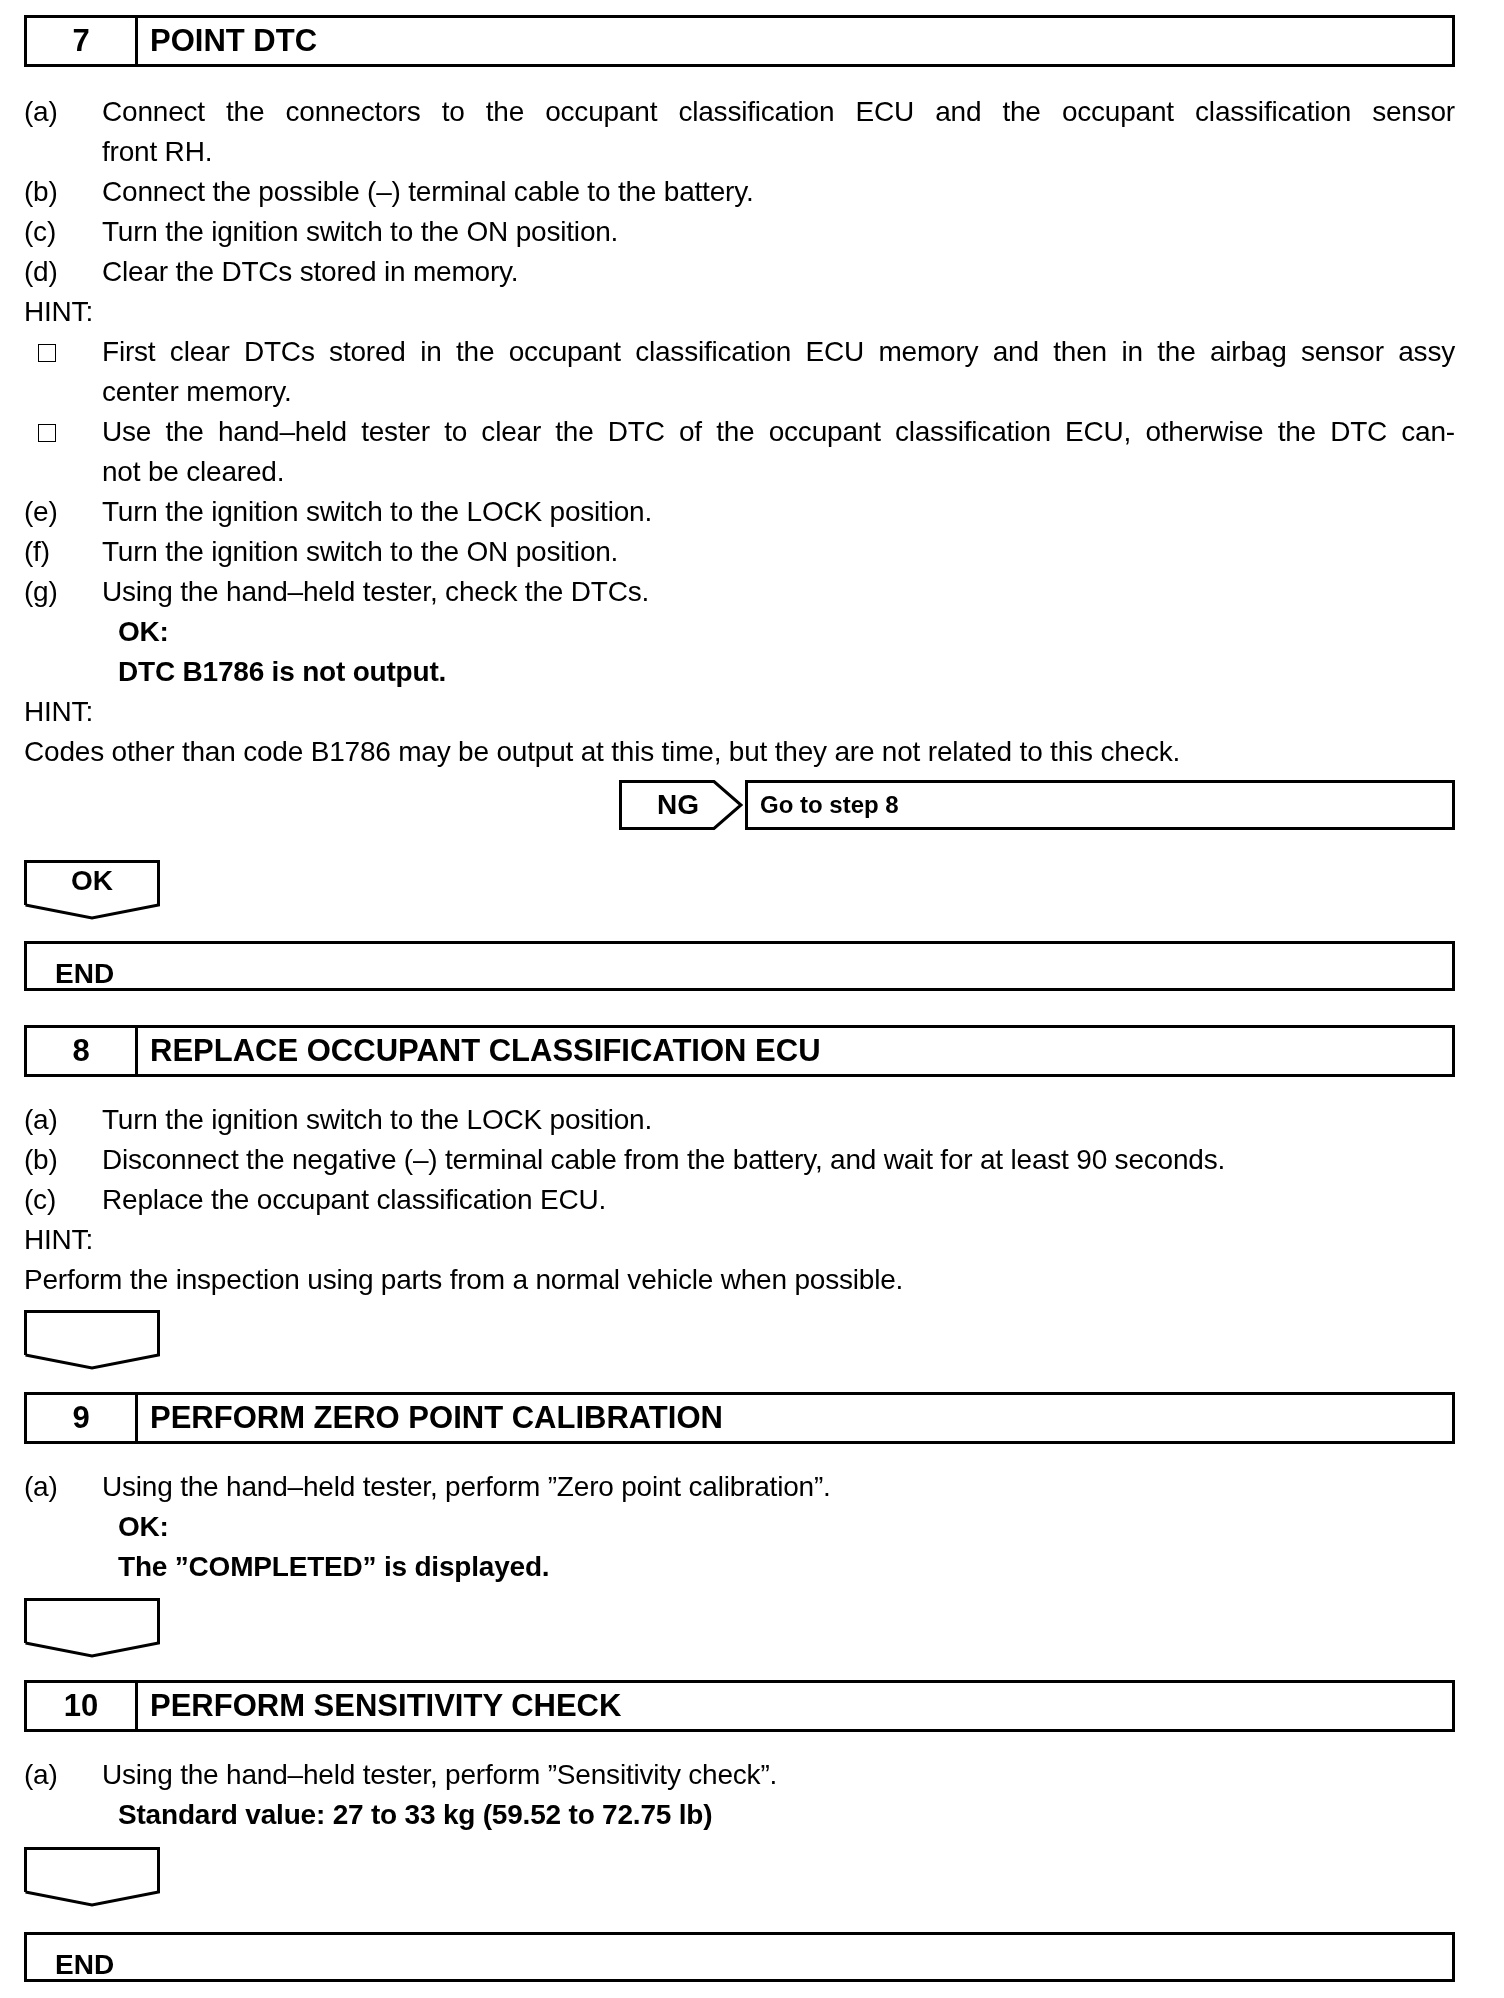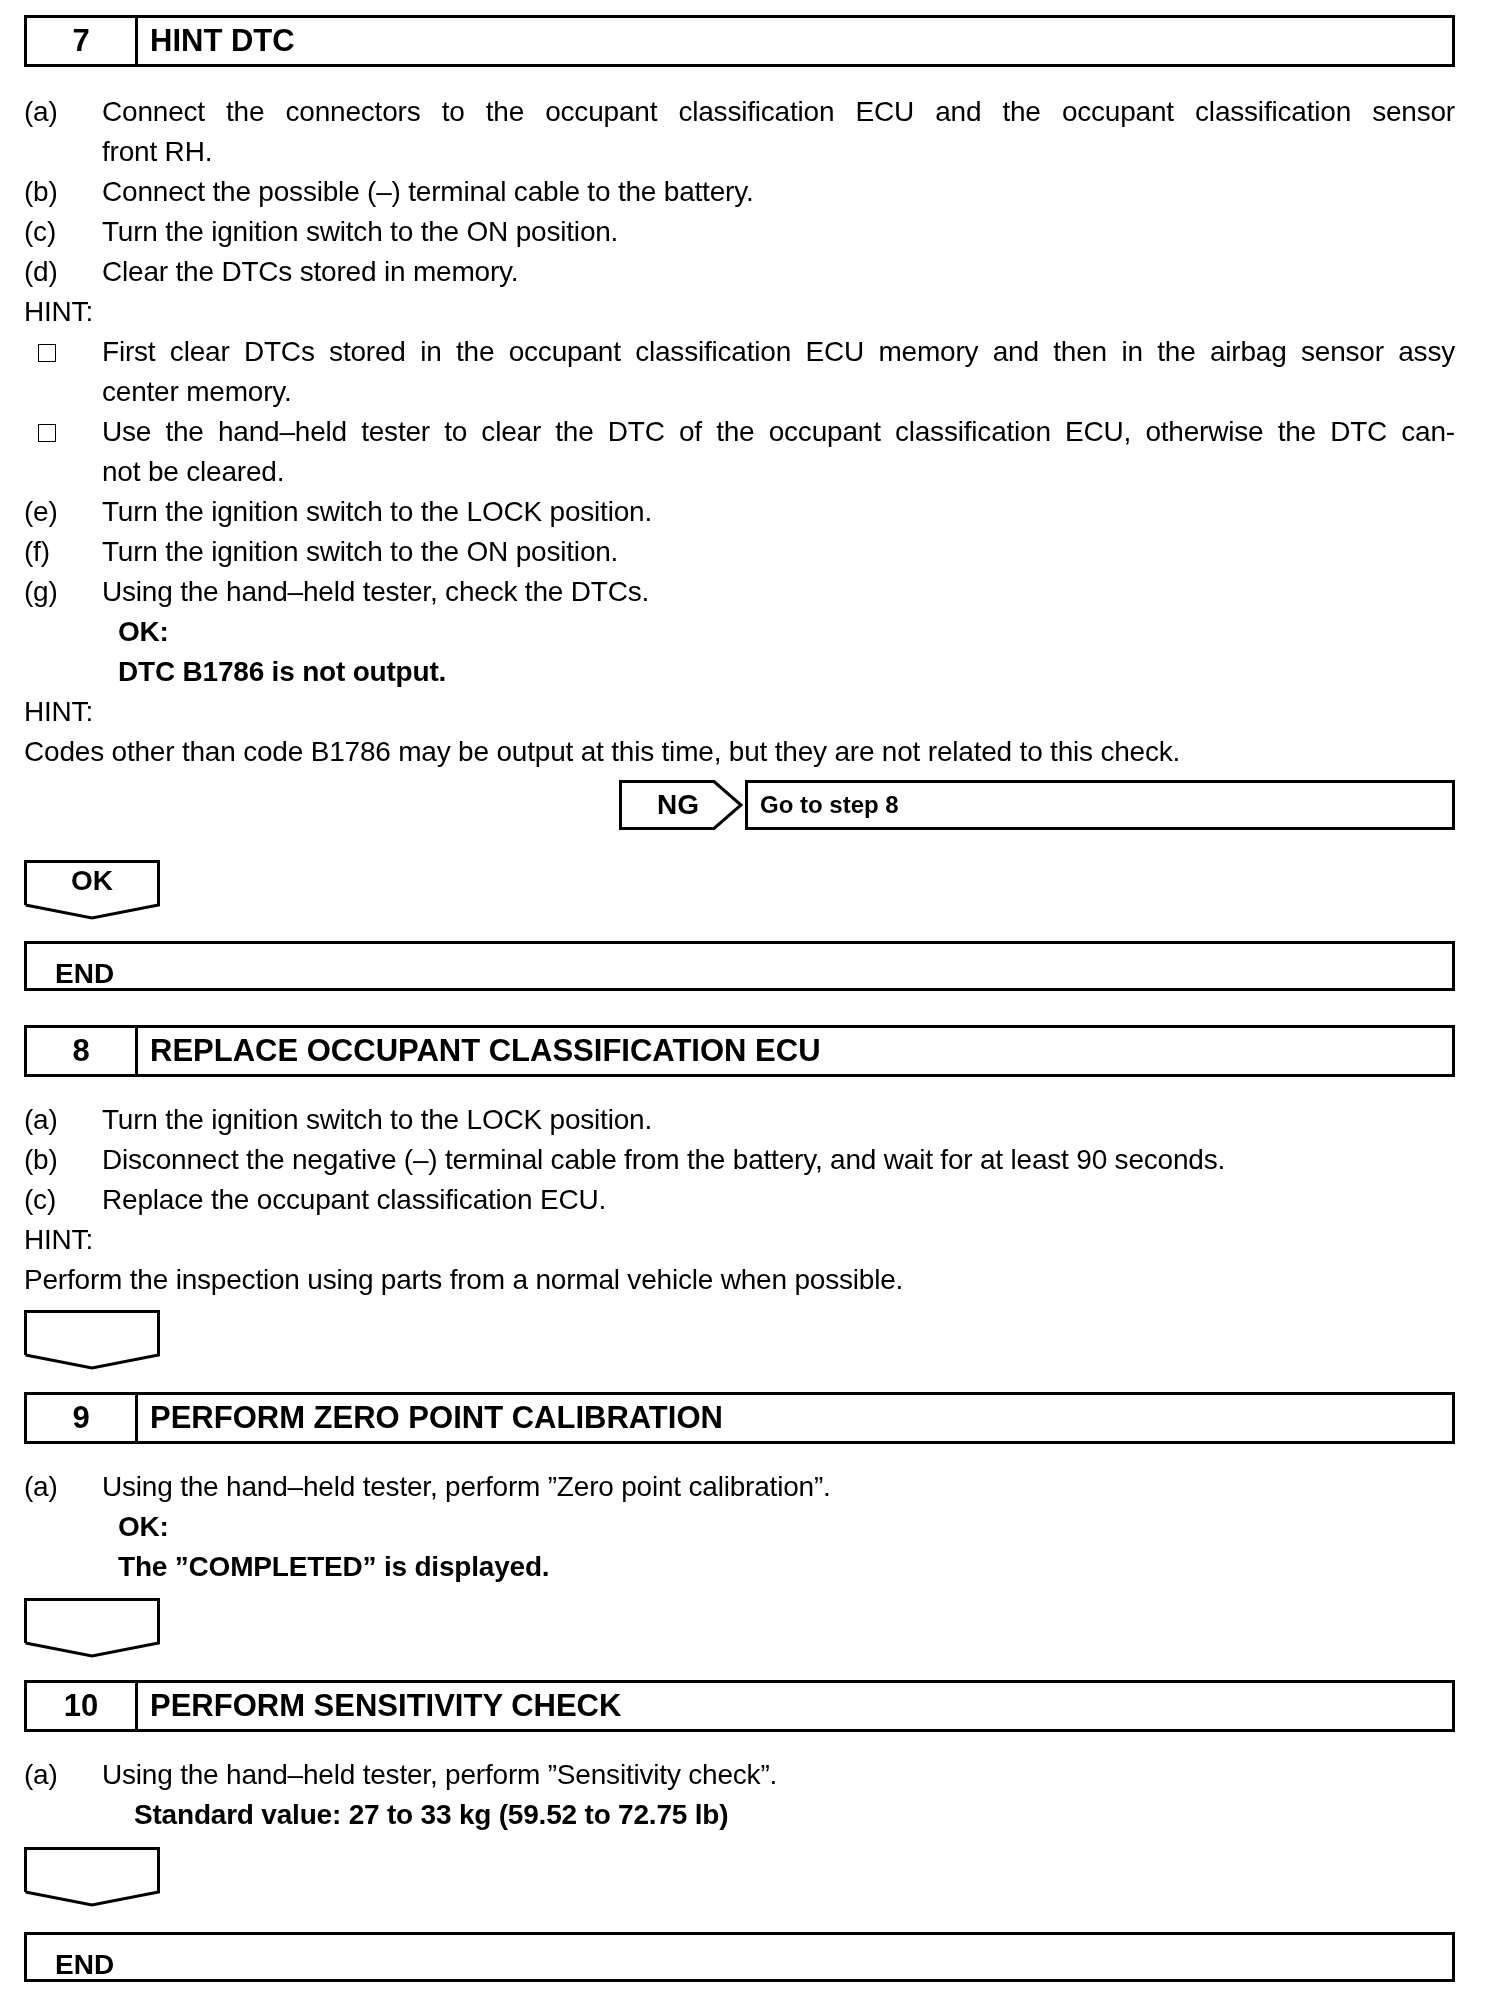--- a/index.html
+++ b/index.html
@@ -23,21 +23,21 @@
   .ng { position:absolute; left:619px; top:780px; width:124px; height:50px; }
   .ng span { position:absolute; left:38px; top:0; font-weight:bold; font-size:28px; line-height:50px; }
   .goto { position:absolute; left:745px; top:780px; width:710px; height:50px; border:3px solid #000; box-sizing:border-box; }
   .goto span { position:absolute; left:12px; top:0; font-weight:bold; font-size:24px; line-height:44px; }
 </style>
 </head>
 <body>
 
 <div class="hdr" style="top:15px;">
   <div class="num">7</div>
-  <div class="ttl">HINT DTC</div>
+  <div class="ttl">POINT DTC</div>
 </div>
 
 <div class="line" style="top:92px;left:0;width:1504px;height:80px;">
   <span class="lbl">(a)</span>
   <span class="txt just">Connect the connectors to the occupant classification ECU and the occupant classification sensor</span>
   <span class="txt" style="top:40px;">front RH.</span>
 </div>
 <div class="line" style="top:172px;left:0;">
   <span class="lbl">(b)</span>
   <span class="txt">Connect the possible (–) terminal cable to the battery.</span>
@@ -144,21 +144,21 @@
 </div>
 
 <div class="hdr" style="top:1680px;">
   <div class="num">10</div>
   <div class="ttl">PERFORM SENSITIVITY CHECK</div>
 </div>
 <div class="line" style="top:1755px;left:0;">
   <span class="lbl">(a)</span>
   <span class="txt">Using the hand–held tester, perform ”Sensitivity check”.</span>
 </div>
-<div class="line bold" style="top:1795px;left:118px;">Standard value: 27 to 33 kg (59.52 to 72.75 lb)</div>
+<div class="line bold" style="top:1795px;left:102px;">Standard value: 27 to 33 kg (59.52 to 72.75 lb)</div>
 
 <div class="arrow" style="top:1847px;">
   <svg class="abs" style="left:0;top:0;" width="136" height="60">
     <polyline points="1.5,45 1.5,1.5 134.5,1.5 134.5,45 68,58 1.5,45" fill="#fff" stroke="#000" stroke-width="3"></polyline>
   </svg>
 </div>
 
 <div class="endbox" style="top:1932px;">
   <span>END</span>
 </div>

